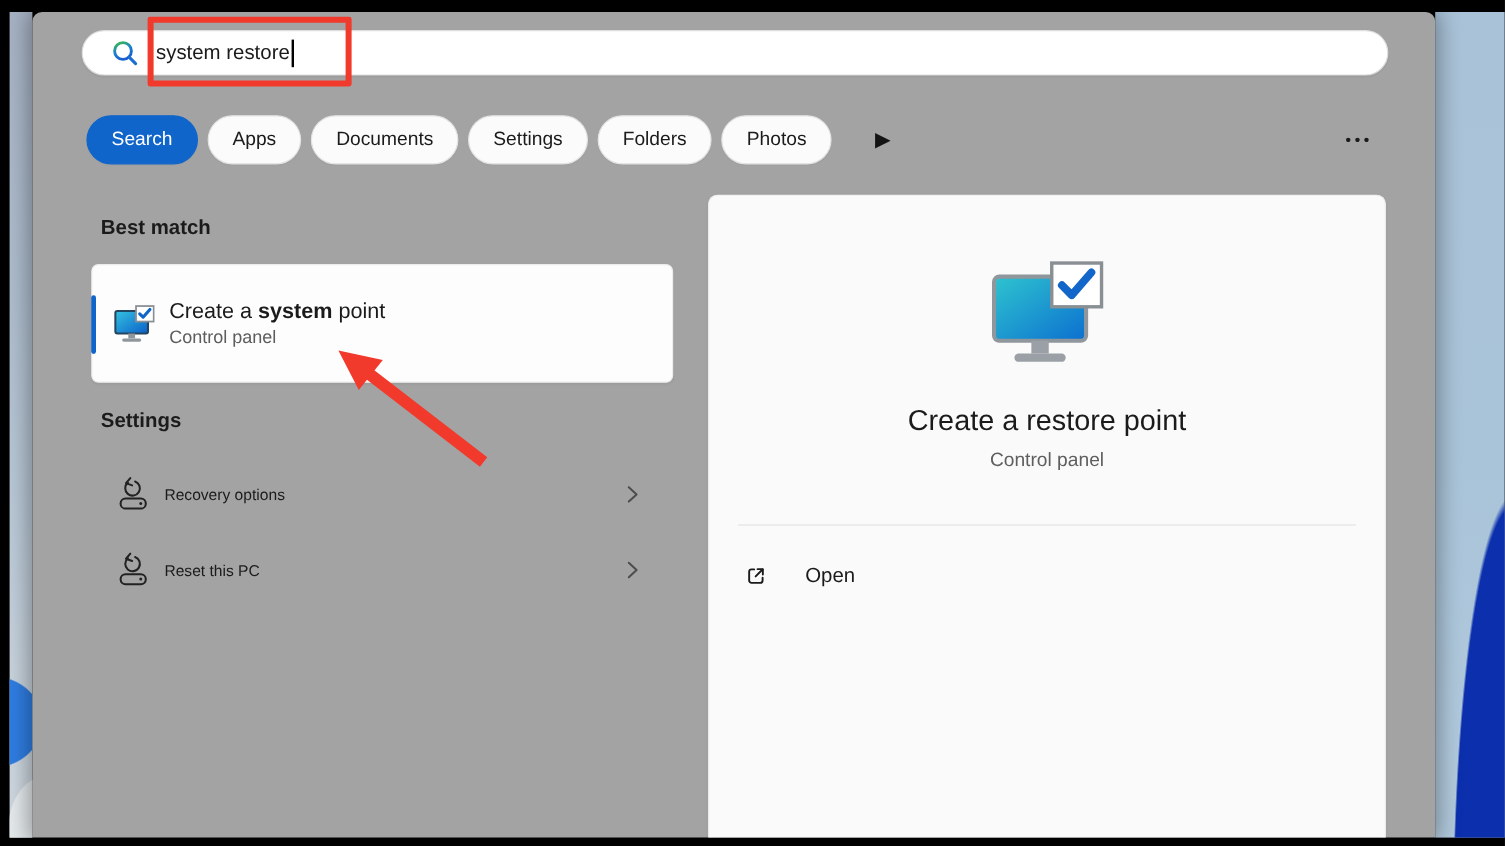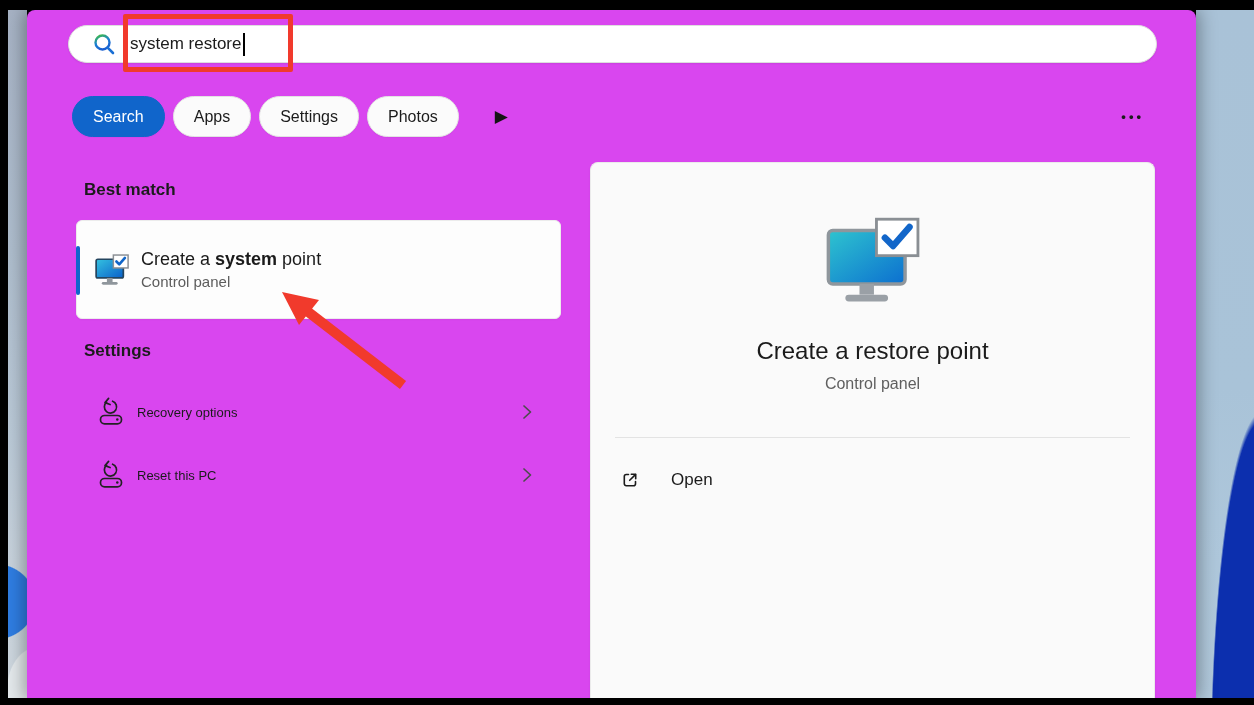--- a/index.html
+++ b/index.html
@@ -19,21 +19,21 @@
   .wall-right {
     position:absolute; right:0; top:10px; width:58px; bottom:7px;
     background:
       radial-gradient(160% 95% at 115% 112%, #0c2fae 0 55%, rgba(12,47,174,0) 56.5%),
       linear-gradient(180deg, #a9c2d7 0%, #a9c3d8 55%, #b2cadd 100%);
   }
 
   
   .flyout {
     position:absolute; left:27px; top:10px; right:58px; bottom:7px;
-    background:#d946ef; border-radius:8px 8px 0 0;
+    background:#a3a3a3; border-radius:8px 8px 0 0;
     box-shadow:0 0 18px 3px rgba(0,0,0,0.35);
     padding-left:28px;
   }
 
   
   .search-pill {
     position:absolute; left:41px; top:15px; width:1089px; height:38px;
     background:#fff; border:1px solid #dedede; border-radius:20px;
     box-shadow:0 1px 2px rgba(0,0,0,0.07);
     display:flex; align-items:center; padding-left:23px;
@@ -130,21 +130,23 @@
         <span>system restore</span>
         <span class="caret"></span>
       </span>
     </div>
 
     <div class="red-box"></div>
 
     <div class="tabs">
       <div class="tab active">Search</div>
       <div class="tab">Apps</div>
+      <div class="tab">Documents</div>
       <div class="tab">Settings</div>
+      <div class="tab">Folders</div>
       <div class="tab">Photos</div>
       <span class="play-glyph">▶</span>
     </div>
     <div class="more-dots">•••</div>
 
     <div class="sec-heading h-best">Best match</div>
 
     <div class="best-card">
       <div class="accent-bar"></div>
       <div class="best-inner">

